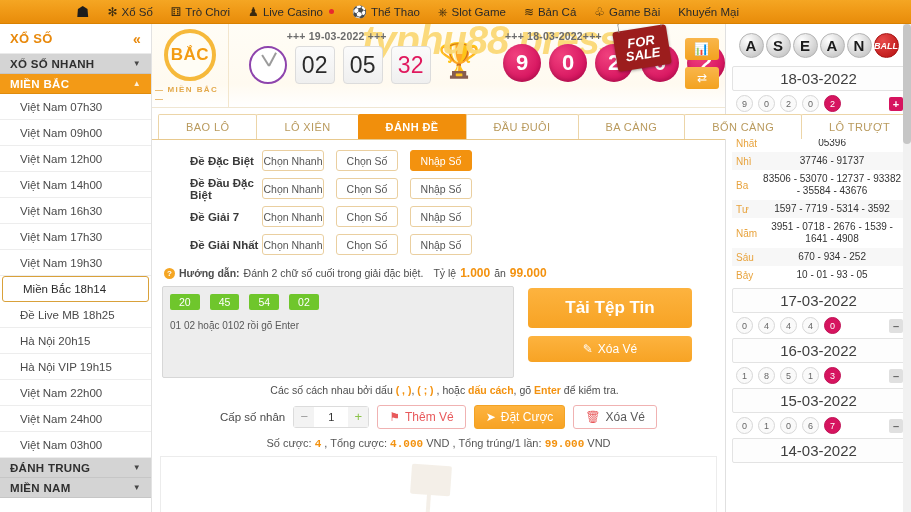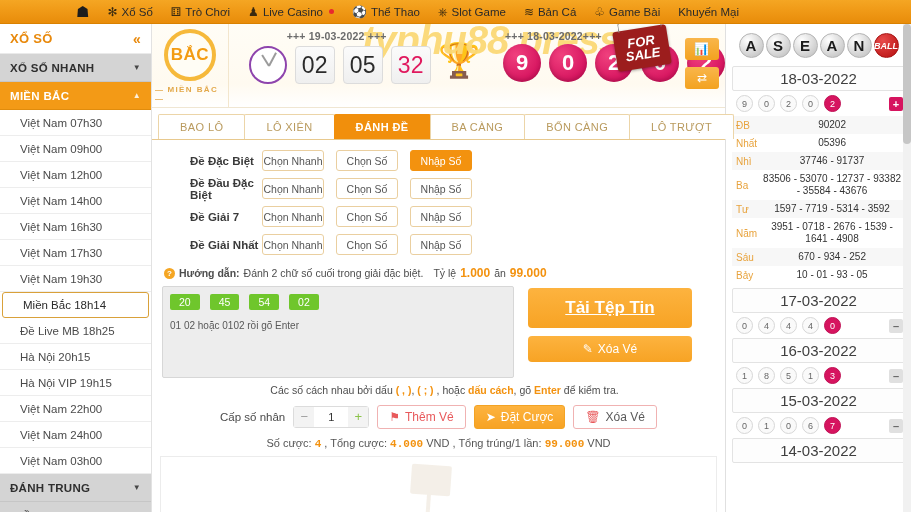--- a/index.html
+++ b/index.html
@@ -44,21 +44,21 @@
     border-right: 1px solid #e2e2e2;
     overflow: hidden;
   }
   .sb-title {
     height: 30px; display: flex; align-items: center; justify-content: space-between;
     padding: 0 10px; color: #e8890c; font-weight: bold; font-size: 13px;
     letter-spacing: .3px; border-bottom: 1px solid #eaeaea;
   }
   .sb-collapse { color: #e8890c; font-size: 14px; cursor: pointer; }
   .sb-group {
-    height: 28px; display: flex; align-items: center; justify-content: space-between;
+    height: 20px; display: flex; align-items: center; justify-content: space-between;
     padding: 0 10px; font-weight: bold; font-size: 11.5px; letter-spacing: .3px;
     background: #d4d4d4; color: #2f2f2f; border-bottom: 1px solid #c6c6c6;
     cursor: pointer;
   }
   .sb-group.active { background: #f39a16; color: #fff; border-bottom-color:#e08c0d; }
   .caret { font-size: 8px; opacity: .85; }
   .sb-item {
     height: 26px; display: flex; align-items: center;
     padding-left: 20px; font-size: 11.5px; color: #4a4a4a;
     border-bottom: 1px solid #ededed; background: #fff; cursor: pointer;
@@ -143,21 +143,21 @@
   .sq-btns { position: absolute; right: 6px; top: 14px; display:flex; flex-direction:column; gap:7px; }
   .sq-btn {
     width: 34px; height: 22px; border-radius: 3px; cursor:pointer;
     background: linear-gradient(180deg,#f9b64b,#f3a21f);
     display:flex;align-items:center;justify-content:center; color:#fff; font-size:12px;
   }
 
   
   .tabs { display: flex; padding: 6px 0 0 6px; border-bottom: 1px solid #e8c98e; background:#fff; }
   .tab {
-    padding: 6px 21px; font-size: 11px; letter-spacing: .4px; cursor:pointer;
+    padding: 6px 27px; font-size: 11px; letter-spacing: .4px; cursor:pointer;
     border: 1px solid #ecd5a8; border-bottom: none; background:#fff; color: #b99a5d;
     margin-right: -1px; border-radius: 2px 2px 0 0; white-space:nowrap;
   }
   .tab.active { background: #f18f0c; color: #fff; font-weight: bold; border-color:#f18f0c; }
 
   
   .betpanel { padding: 8px 10px 0 10px; }
   .betrow { display: flex; align-items: center; height: 25px; margin-bottom: 3px; }
   .betrow .lbl { width: 100px; font-size: 11.5px; font-weight: bold; color: #3a3a3a; padding-left: 28px; }
   .opt {
@@ -181,21 +181,21 @@
   }
   .chips { display: flex; gap: 10px; }
   .chip {
     background: #6fc62c; color:#fff; font-size: 10.5px; padding: 2px 9px; border-radius: 2px;
   }
   .entry .ph { margin-top: 10px; font-size: 10px; color: #585858; }
   .side-btns { display:flex; flex-direction: column; gap: 8px; width: 164px; padding-top: 2px; }
   .btn-big {
     height: 40px; border-radius: 4px; display:flex;align-items:center;justify-content:center;
     background: linear-gradient(180deg,#fdb33f,#f7a324); color:#fff; font-weight:bold;
-    font-size: 17px; cursor:pointer;text-decoration:underline;
+    font-size: 17px; cursor:pointer;
   }
   .btn-sm {
     height: 26px; border-radius: 4px; display:flex;align-items:center;justify-content:center; gap:5px;
     background: linear-gradient(180deg,#fdb33f,#f7a324); color:#fff; font-size: 12px; cursor:pointer;
   }
   .note { font-size: 10.5px; color:#4d4d4d; padding: 6px 0 0 12px; text-align: center; }
   .note b { color:#f3920f; }
 
   .ctrl-row { display:flex; align-items:center; justify-content:center; gap:8px; margin-top: 9px; }
   .ctrl-lbl { font-size: 11.5px; color: #4a4a4a; }
@@ -424,20 +424,21 @@
             <div class="sq-btn">📊</div>
             <div class="sq-btn">⇄</div>
           </div>
         </div>
       </div>
 
       <div class="tabs">
         <div class="tab">BAO LÔ</div>
         <div class="tab">LÔ XIÊN</div>
         <div class="tab active">ĐÁNH ĐỀ</div>
+        <div class="tab">ĐẦU ĐUÔI</div>
         <div class="tab">BA CÀNG</div>
         <div class="tab">BỐN CÀNG</div>
         <div class="tab">LÔ TRƯỢT</div>
       </div>
 
       <div class="betpanel">
         <div class="betrow">
           <div class="lbl">Đề Đặc Biệt</div>
           <div class="opt">Chọn Nhanh</div>
           <div class="opt">Chọn Số</div>

